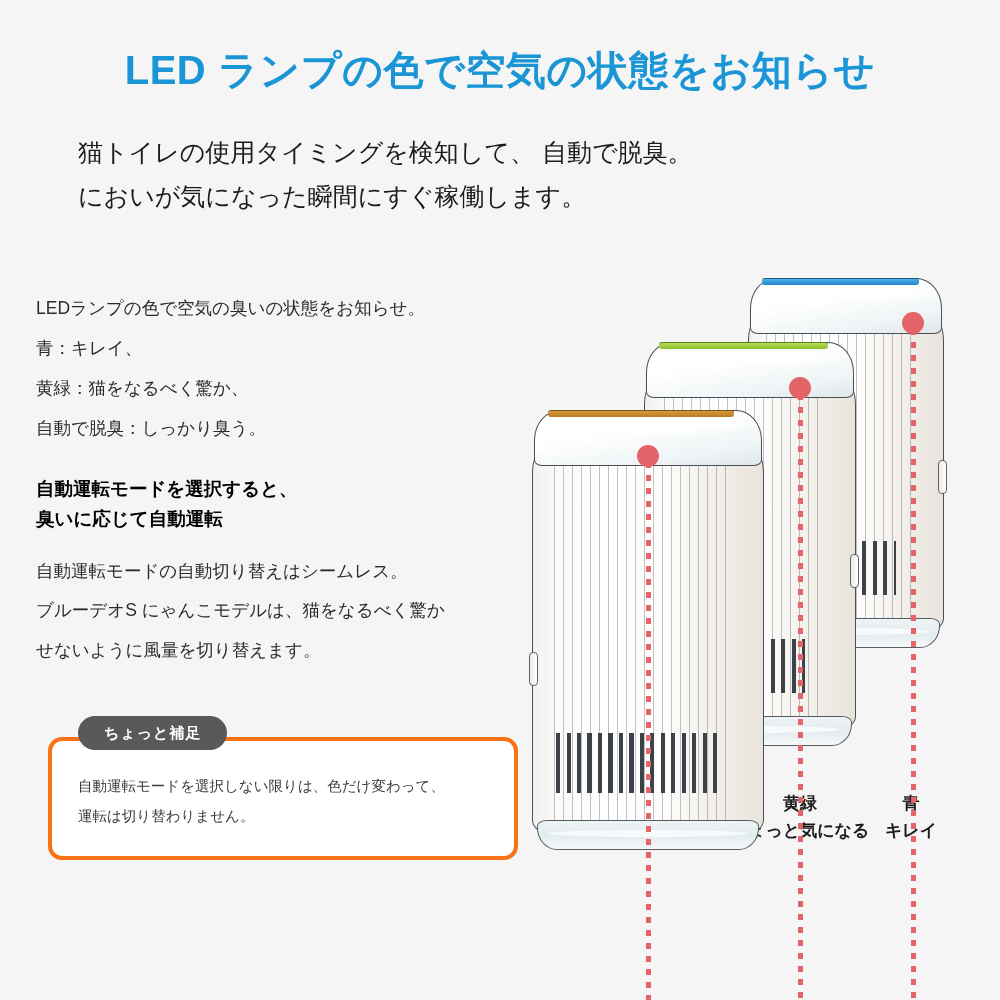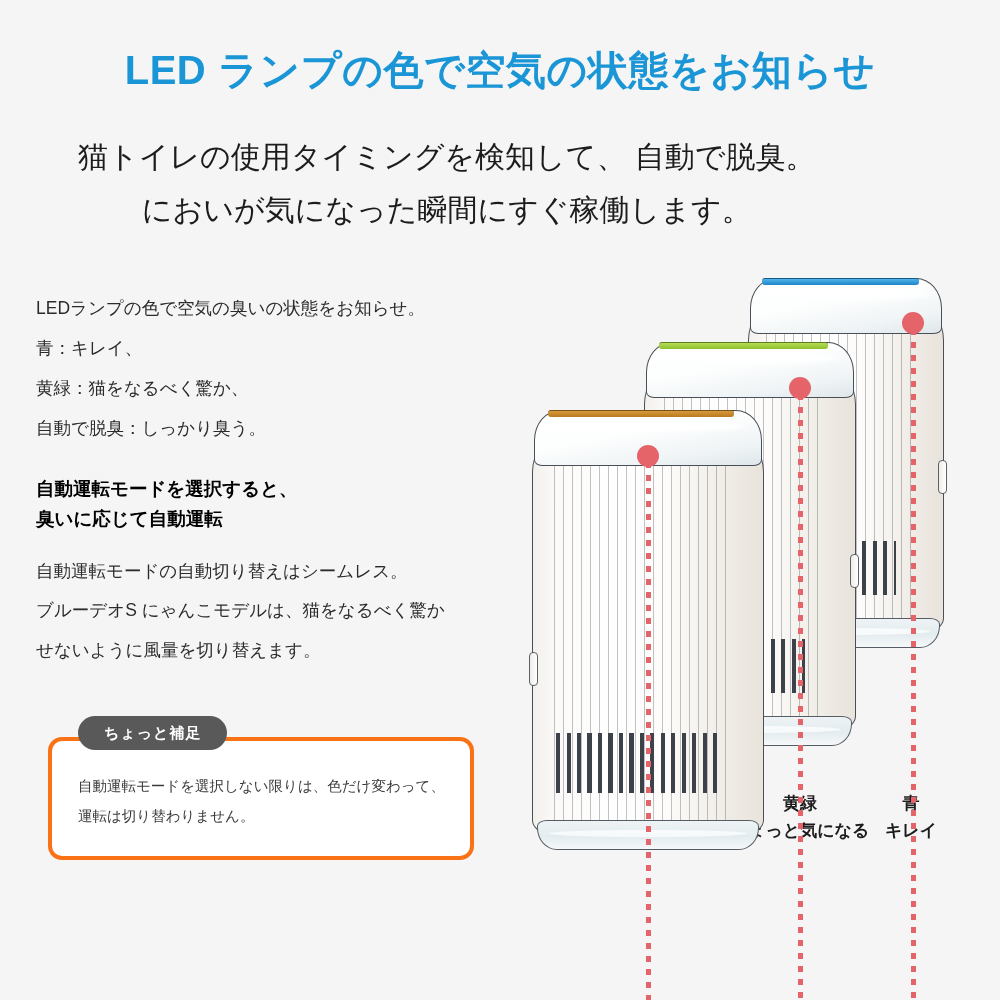--- a/index.html
+++ b/index.html
@@ -27,25 +27,24 @@
     font-size: 40px;
     font-weight: 700;
     letter-spacing: 0.5px;
     line-height: 1.2;
   }
 
   .subtitle {
     position: absolute;
     left: 78px;
     top: 131px;
-    font-size: 30px;
+    font-size: 25px;
     line-height: 1.75;
     color: #1c1c1c;
     font-weight: 400;
-    text-align: center;
   }
   .subtitle div { white-space: nowrap; }
 
   
   .left-col {
     position: absolute;
     left: 36px;
     top: 288px;
     width: 500px;
   }
@@ -72,21 +71,21 @@
     line-height: 2.24;
     color: #2b2b2b;
     white-space: nowrap;
   }
 
   
   .callout-wrap {
     position: absolute;
     left: 48px;
     top: 737px;
-    width: 426px;
+    width: 470px;
   }
   .callout-box {
     border: 4px solid #f97316;
     border-radius: 14px;
     background: #ffffff;
     padding: 30px 26px 24px 26px;
     min-height: 105px;
   }
   .callout-badge {
     position: absolute;

